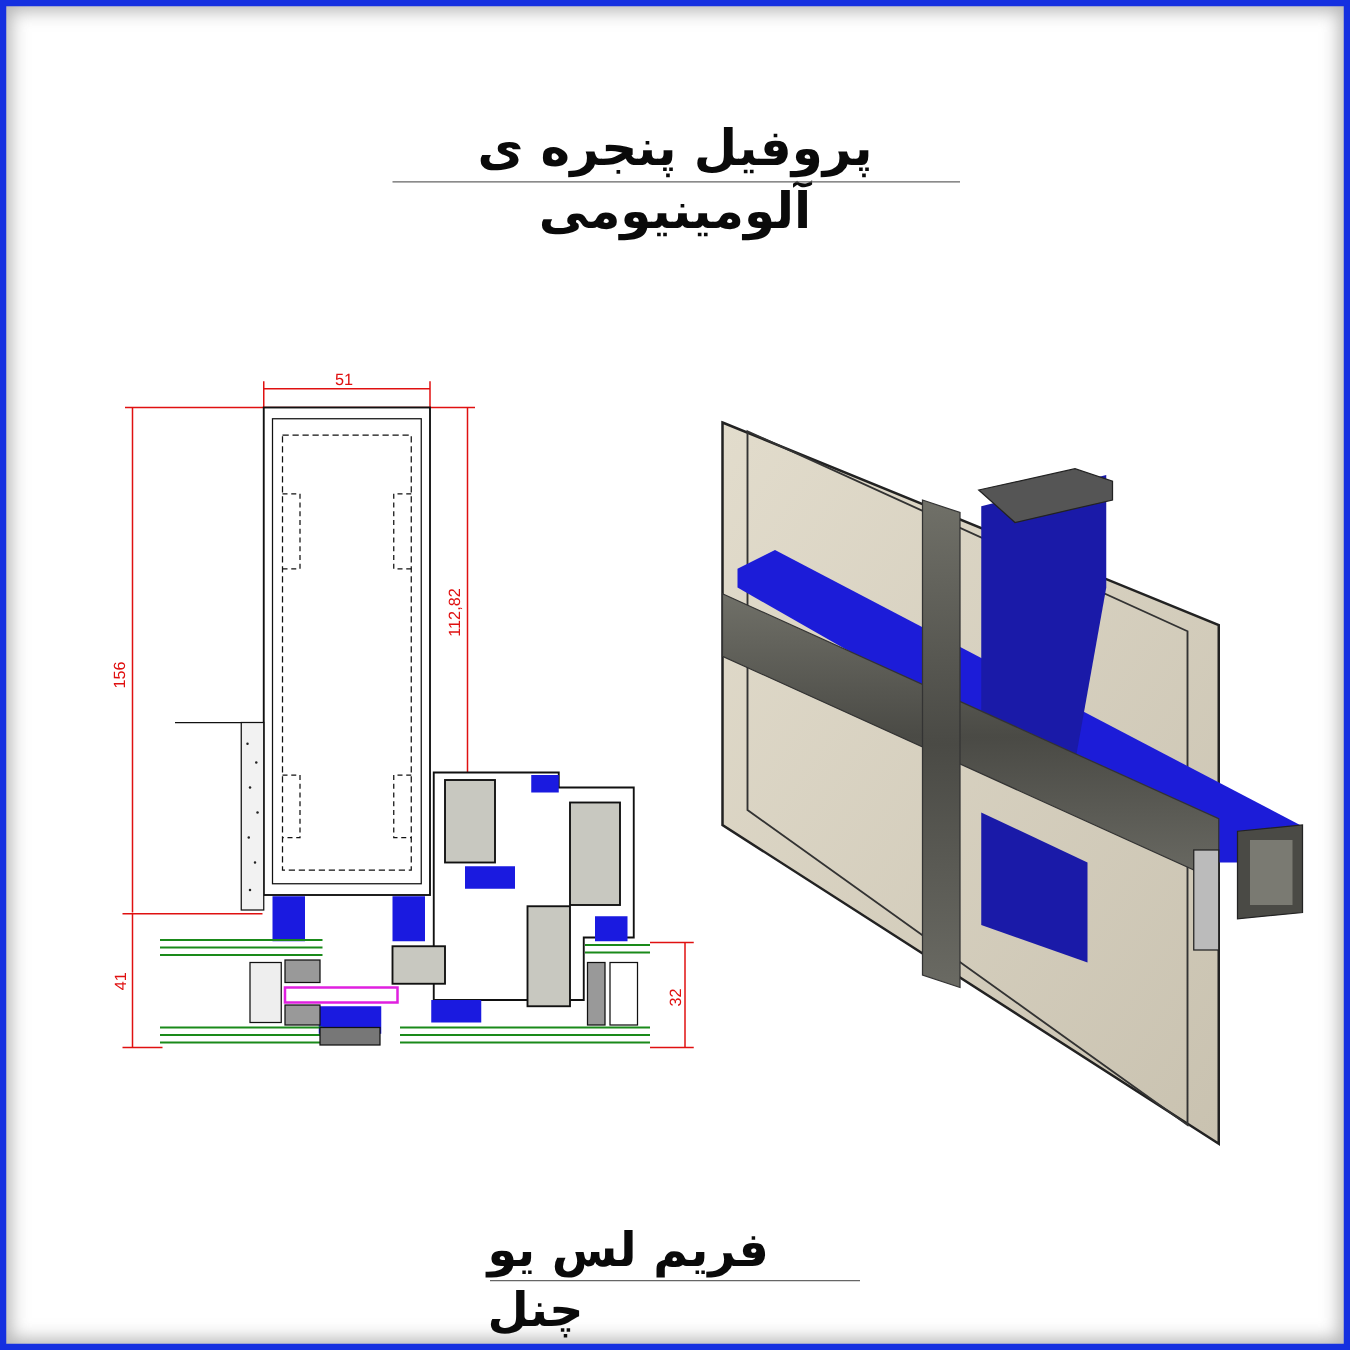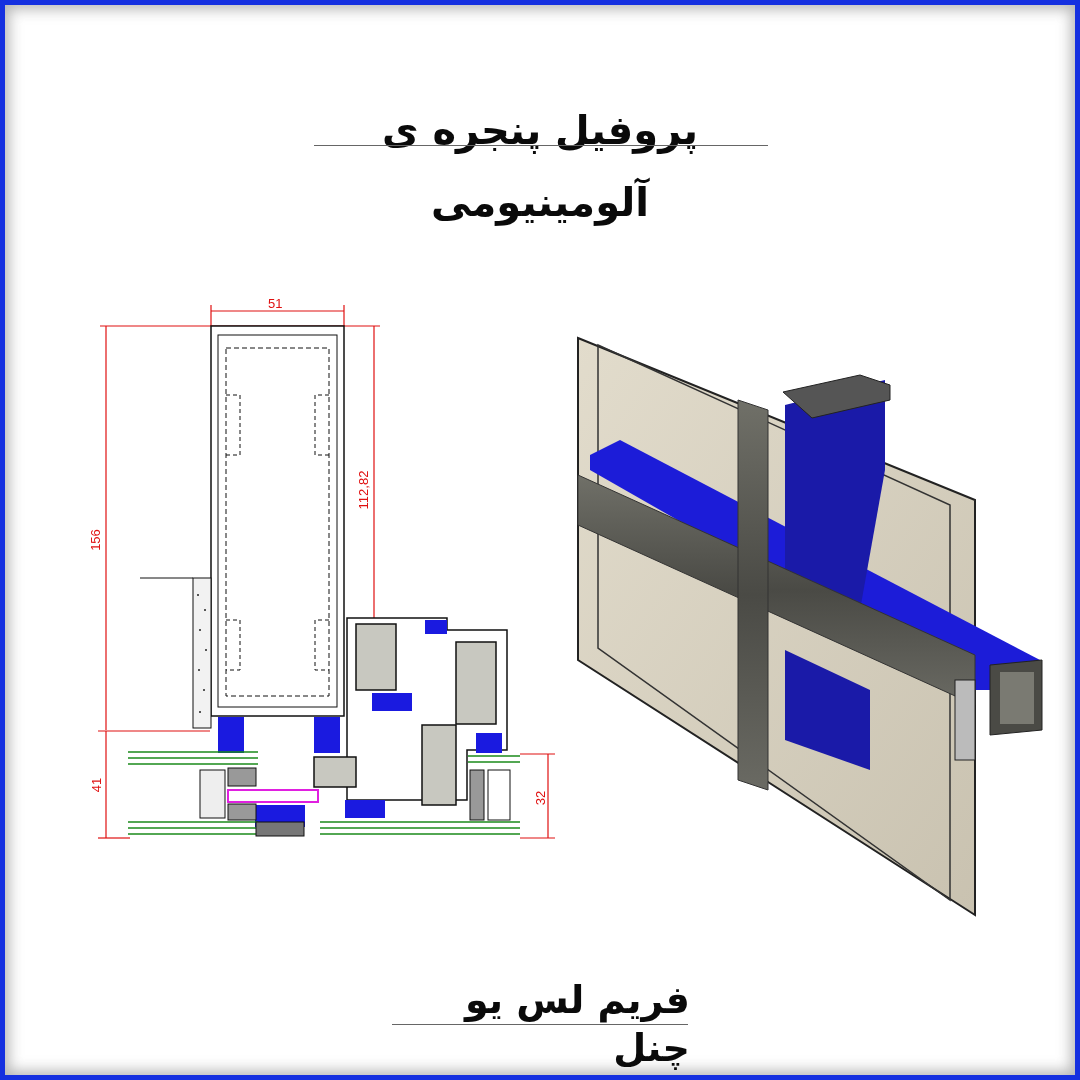--- a/index.html
+++ b/index.html
@@ -1,22 +1,22 @@
 <!DOCTYPE html>
 <html><head>
 <meta charset="utf-8">
 <style>
   html, body { margin:0; padding:0; }
   body { width:1080px; height:1080px; background:#ffffff; position:relative; overflow:hidden; font-family:"DejaVu Sans", sans-serif; }
   .frame { position:absolute; left:0; top:0; width:1080px; height:1080px; box-sizing:border-box;
            border:5px solid #1530e0; box-shadow: inset 0 0 14px 4px rgba(120,120,120,0.55); }
   .title { position:absolute; left:310px; top:94px; width:460px; text-align:center; direction:rtl;
-           font-size:40px; font-weight:bold; color:#0a0a0a; line-height:72px; }
+           font-size:40px; font-weight:bold; color:#0a0a0a; line-height:50px; }
   .title-rule { position:absolute; left:314px; top:145px; width:454px; height:1px; background:#666; }
-  .caption { position:absolute; left:390px; top:976px; width:300px; text-align:right; direction:rtl;
+  .caption { position:absolute; left:390px; top:976px; width:300px; text-align:left; direction:rtl;
              font-size:38px; font-weight:bold; color:#0a0a0a; line-height:48px; }
   .caption-rule { position:absolute; left:392px; top:1024px; width:296px; height:1px; background:#666; }
   .drawing { position:absolute; left:80px; top:290px; width:490px; height:560px; }
   .render3d { position:absolute; left:560px; top:320px; width:500px; height:620px; }
   .dim { font-family:"Liberation Sans", sans-serif; font-size:13px; fill:#e01010; }
 </style>
 </head>
 <body>
 
 <div class="frame"></div>

